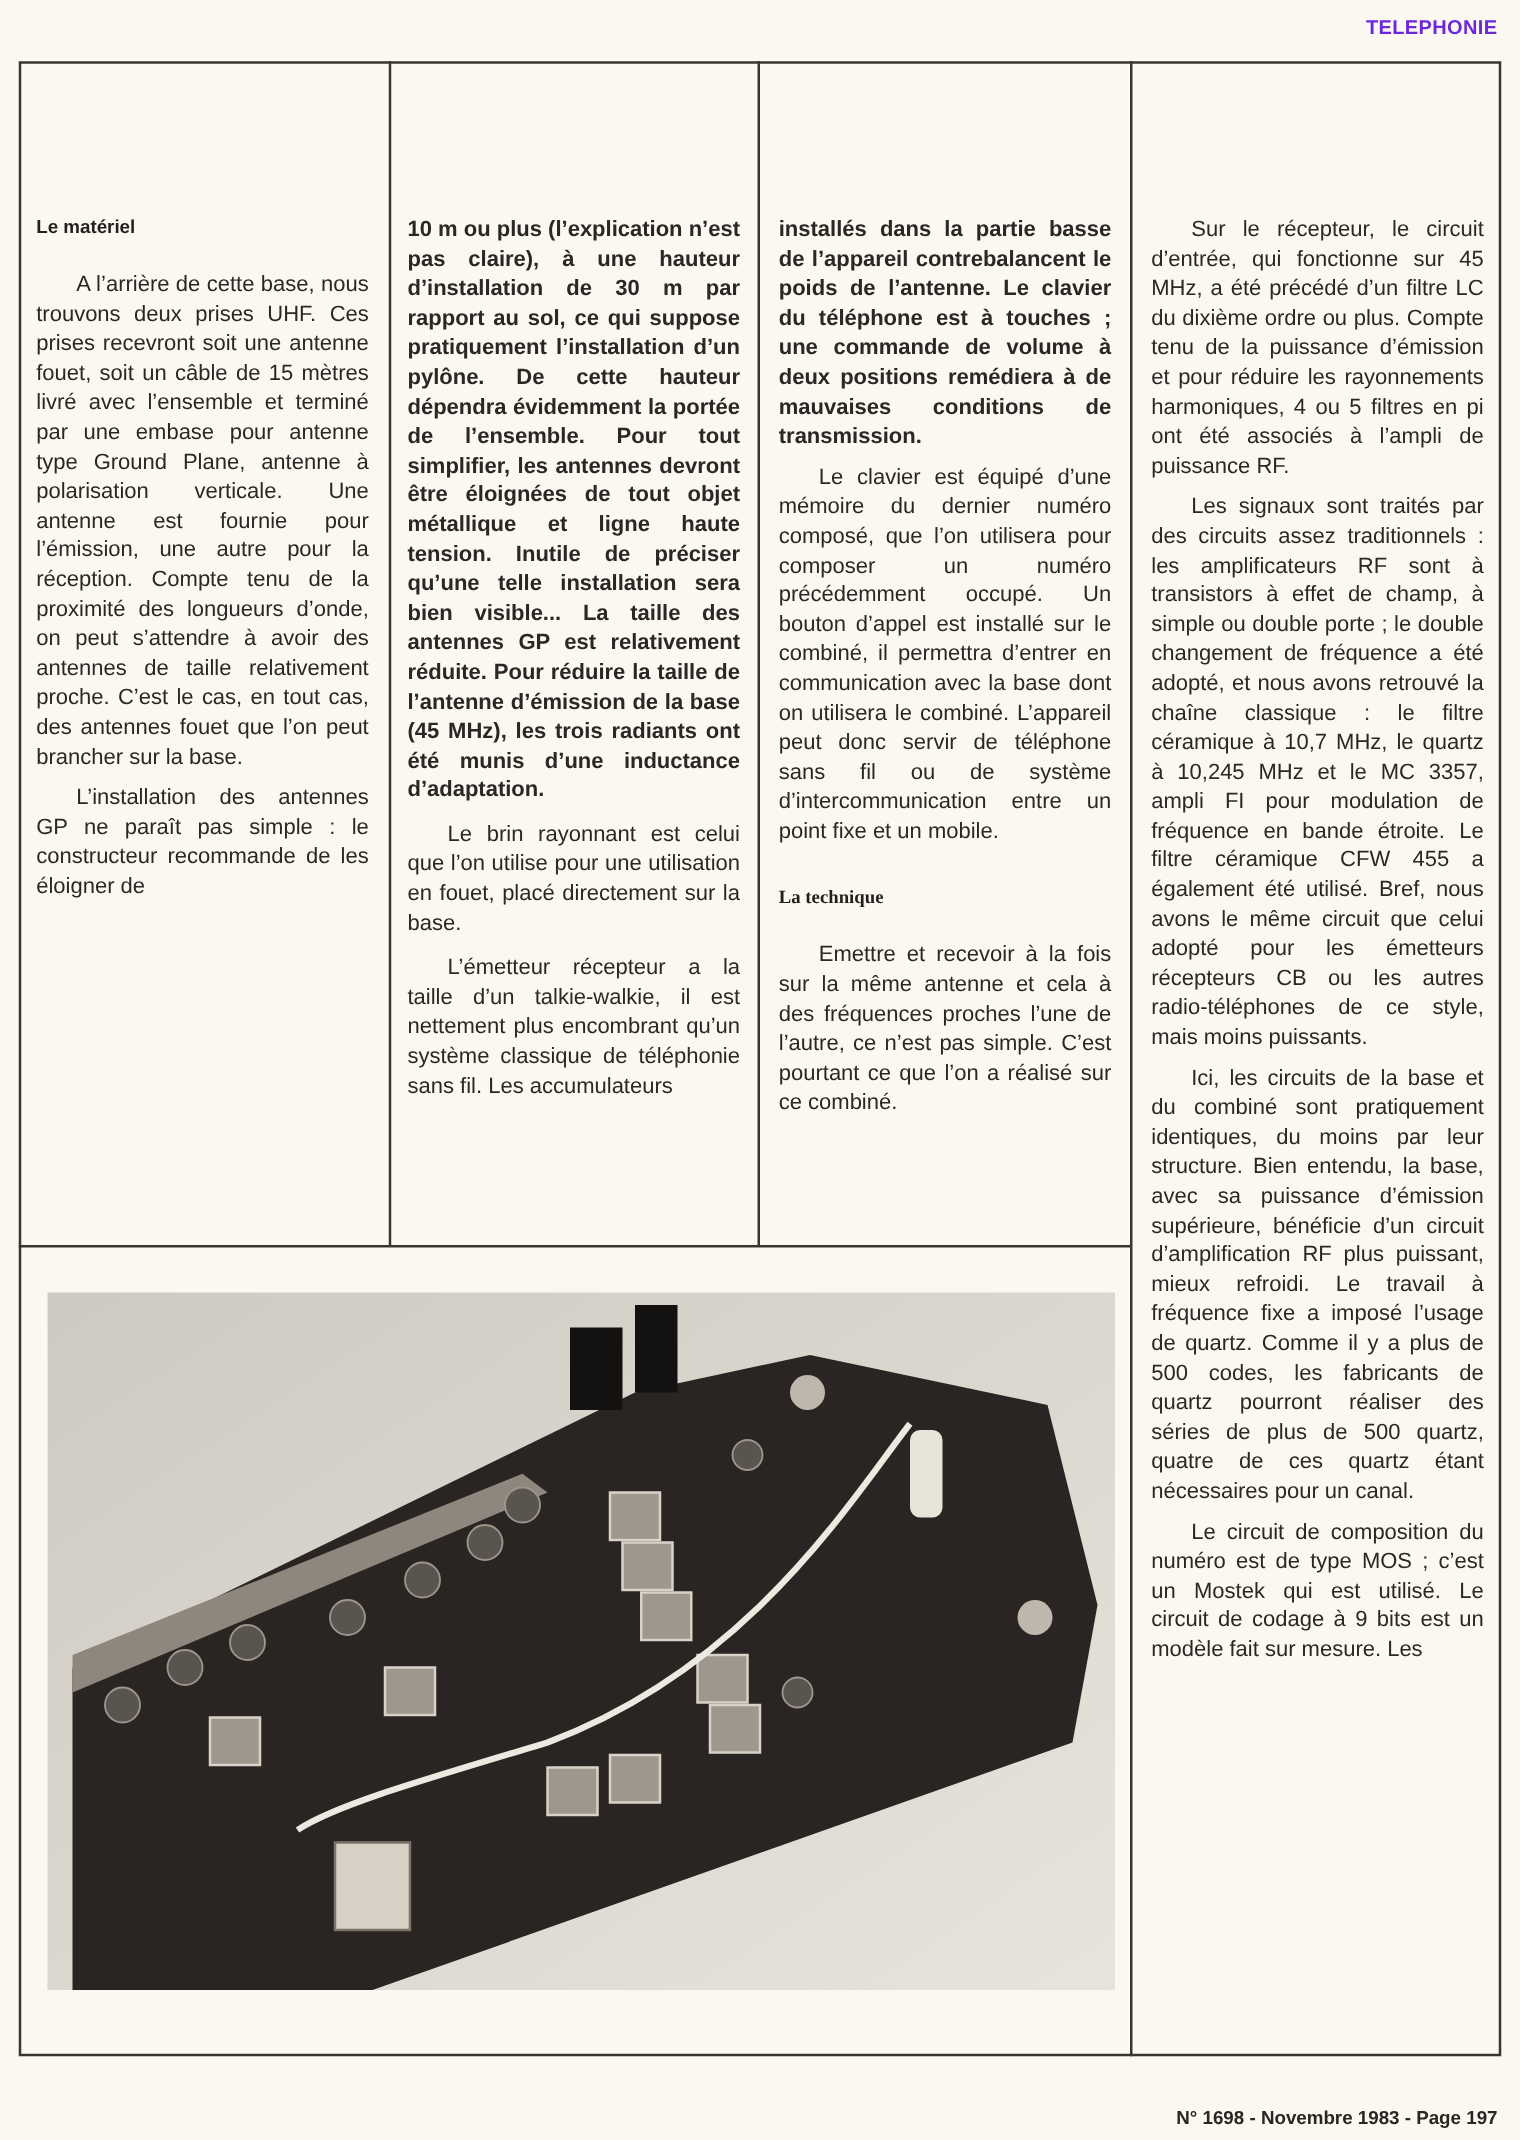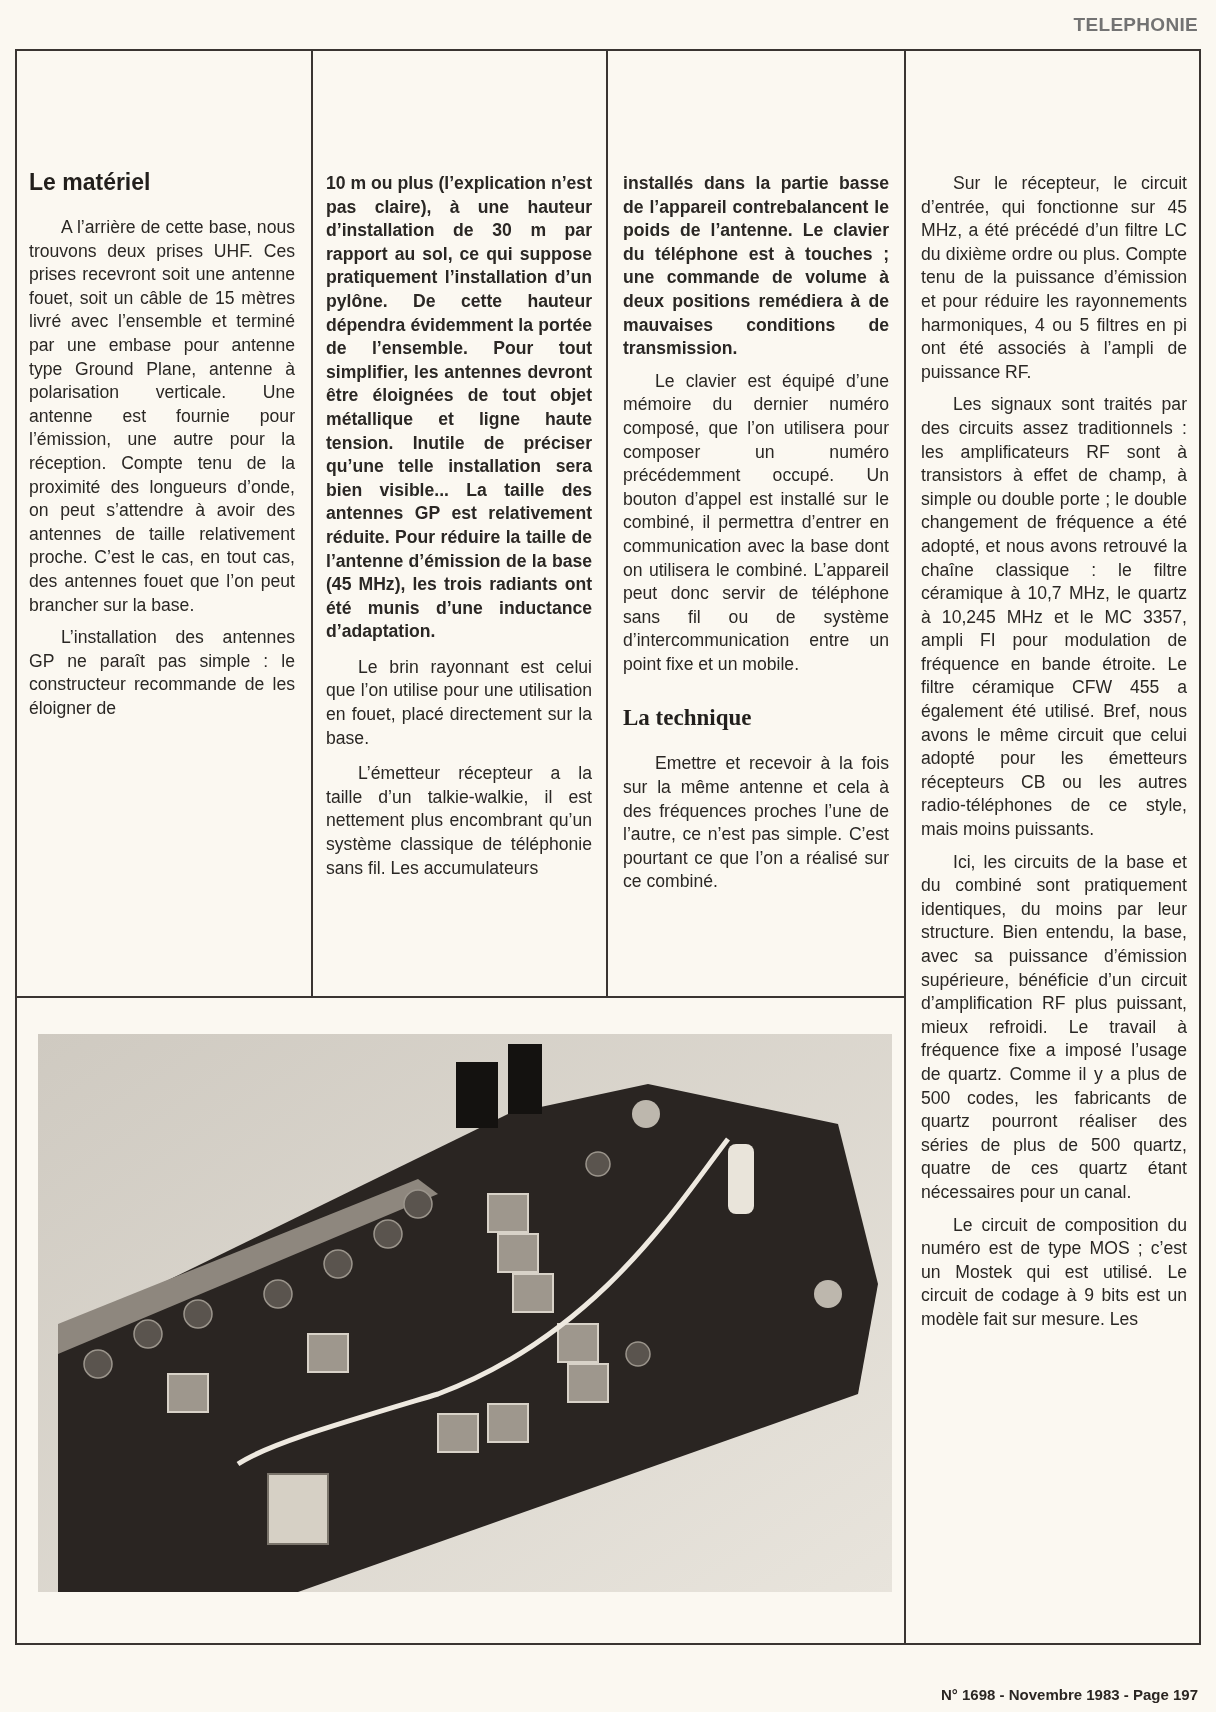--- a/index.html
+++ b/index.html
@@ -5,40 +5,40 @@
   html, body { margin: 0; padding: 0; }
   body {
     width: 1216px; height: 1712px; position: relative; overflow: hidden;
     background: #fbf8f1;
     font-family: "Liberation Sans", sans-serif;
     color: #2a2724;
   }
   .section-label {
     position: absolute; top: 14px; right: 18px;
     font-family: "Liberation Sans", sans-serif;
-    font-weight: bold; font-size: 19px; letter-spacing: 0.3px;
-    color: #737373;
+    font-weight: bold; font-size: 16px; letter-spacing: 0.3px;
+    color: #6d28d9;
   }
   .frame {
     position: absolute; left: 15px; top: 49px;
     width: 1186px; height: 1596px;
     border: 2px solid #3a3532; box-sizing: border-box;
   }
   .hline { position: absolute; left: 15px; top: 996px; width: 890px; height: 2px; background: #3a3532; }
   .vline { position: absolute; width: 2px; background: #3a3532; }
   .col {
     position: absolute; box-sizing: border-box;
     font-size: 17.6px; line-height: 23.6px;
     text-align: justify; hyphens: manual;
   }
   .col p { margin: 0 0 9px 0; text-indent: 32px; }
   .col p.noindent { text-indent: 0; font-weight: bold; }
   .col p.gap { margin-top: 12px; }
   .col h2 {
-    margin: 0 0 20px 0; font-size: 23px; line-height: 28px;
+    margin: 0 0 20px 0; font-size: 15px; line-height: 28px;
     font-weight: bold; text-align: left; color: #221f1c;
   }
   .photo {
     position: absolute; left: 38px; top: 1034px; width: 854px; height: 558px;
     overflow: hidden;
     background: #ddd8cf;
   }
   .footer {
     position: absolute; right: 18px; top: 1686px;
     font-weight: bold; font-size: 15px; color: #2b2623;

